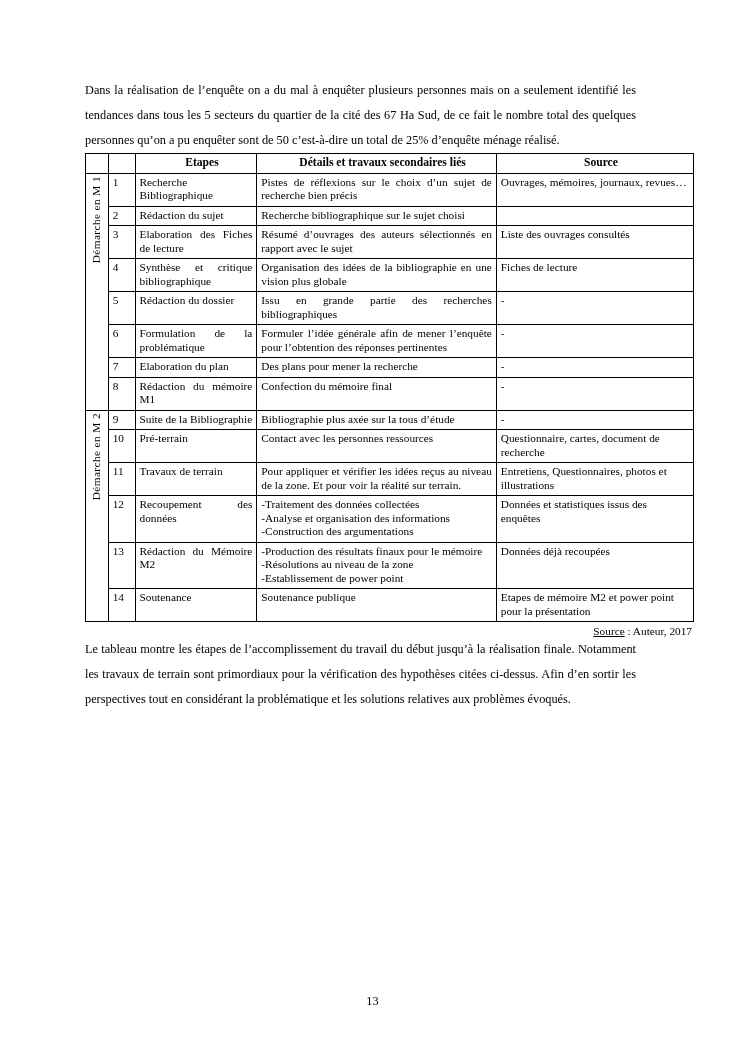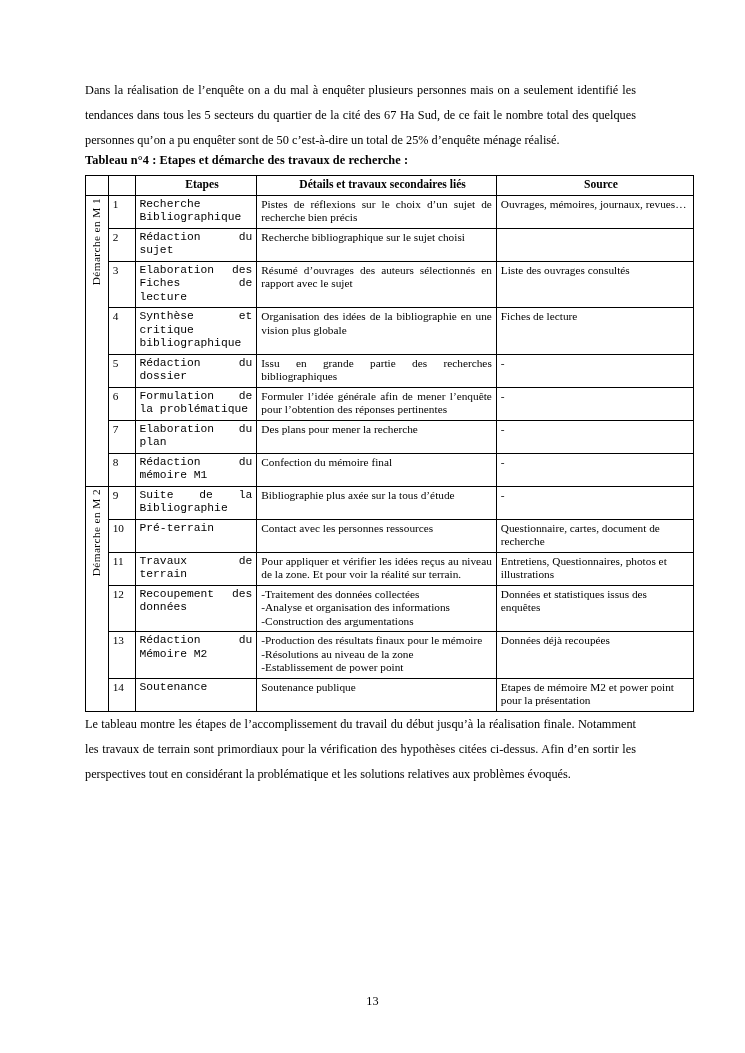--- a/index.html
+++ b/index.html
@@ -80,21 +80,20 @@
   }
   td.num-cell {
     text-align: left;
     padding-left: 4px;
     font-weight: bold;
     font-size: 11.3px;
   }
   td.etape-cell {
     text-align: justify;
     text-justify: inter-word;
-    font-family: Liberation Mono, monospace;
   }
   td.detail-cell {
     text-align: justify;
     text-justify: inter-word;
   }
   td.outil-cell {
     text-align: left;
   }
   .cell-line {
     display: block;
@@ -122,21 +121,20 @@
     font-size: 12.3px;
   }
 </style>
 </head>
 <body>
 
 <div class="page">
 
   <p class="body-par intro-par">Dans la réalisation de l’enquête on a du mal à enquêter plusieurs personnes mais on a seulement identifié les tendances dans tous les 5 secteurs du quartier de la cité des 67 Ha Sud, de ce fait le nombre total des quelques personnes qu’on a pu enquêter sont de 50 c’est-à-dire un total de 25% d’enquête ménage réalisé.</p>
 
-  <p class="table-caption">Tableau n°4 : Etapes et démarche des travaux de recherche :</p>
 
   <table class="research-table">
     <colgroup>
       <col class="col-phase">
       <col class="col-num">
       <col class="col-etape">
       <col class="col-detail">
       <col class="col-outil">
     </colgroup>
     <thead>
@@ -239,17 +237,18 @@
         </tr>
         <tr>
           <td class="num-cell">14</td>
           <td class="etape-cell">Soutenance</td>
           <td class="detail-cell">Soutenance publique</td>
           <td class="outil-cell">Etapes de mémoire M2 et power point pour la présentation</td>
         </tr>
       </tbody>
   </table>
 
+  <div class="source-line"><span class="underlined">Source</span><span> : Auteur, 2017</span></div>
 
   <p class="body-par after-table">Le tableau montre les étapes de l’accomplissement du travail du début jusqu’à la réalisation finale. Notamment les travaux de terrain sont primordiaux pour la vérification des hypothèses citées ci-dessus. Afin d’en sortir les perspectives tout en considérant la problématique et les solutions relatives aux problèmes évoqués.</p>
 
   <div class="page-number">13</div>
 </div>
 
 </body></html>

